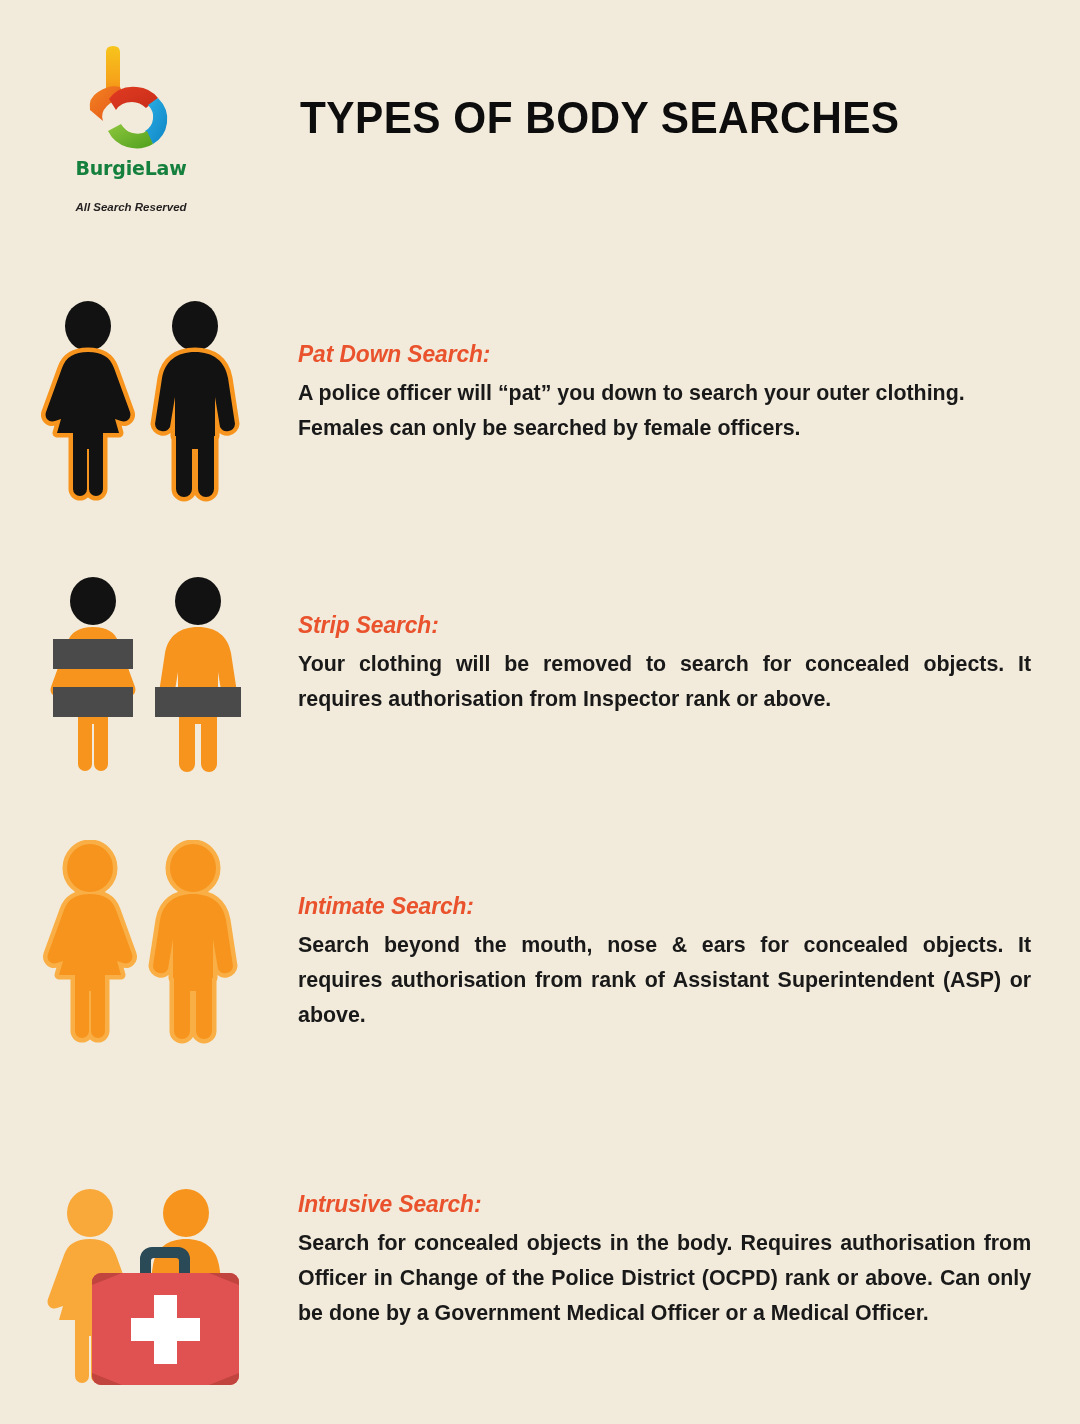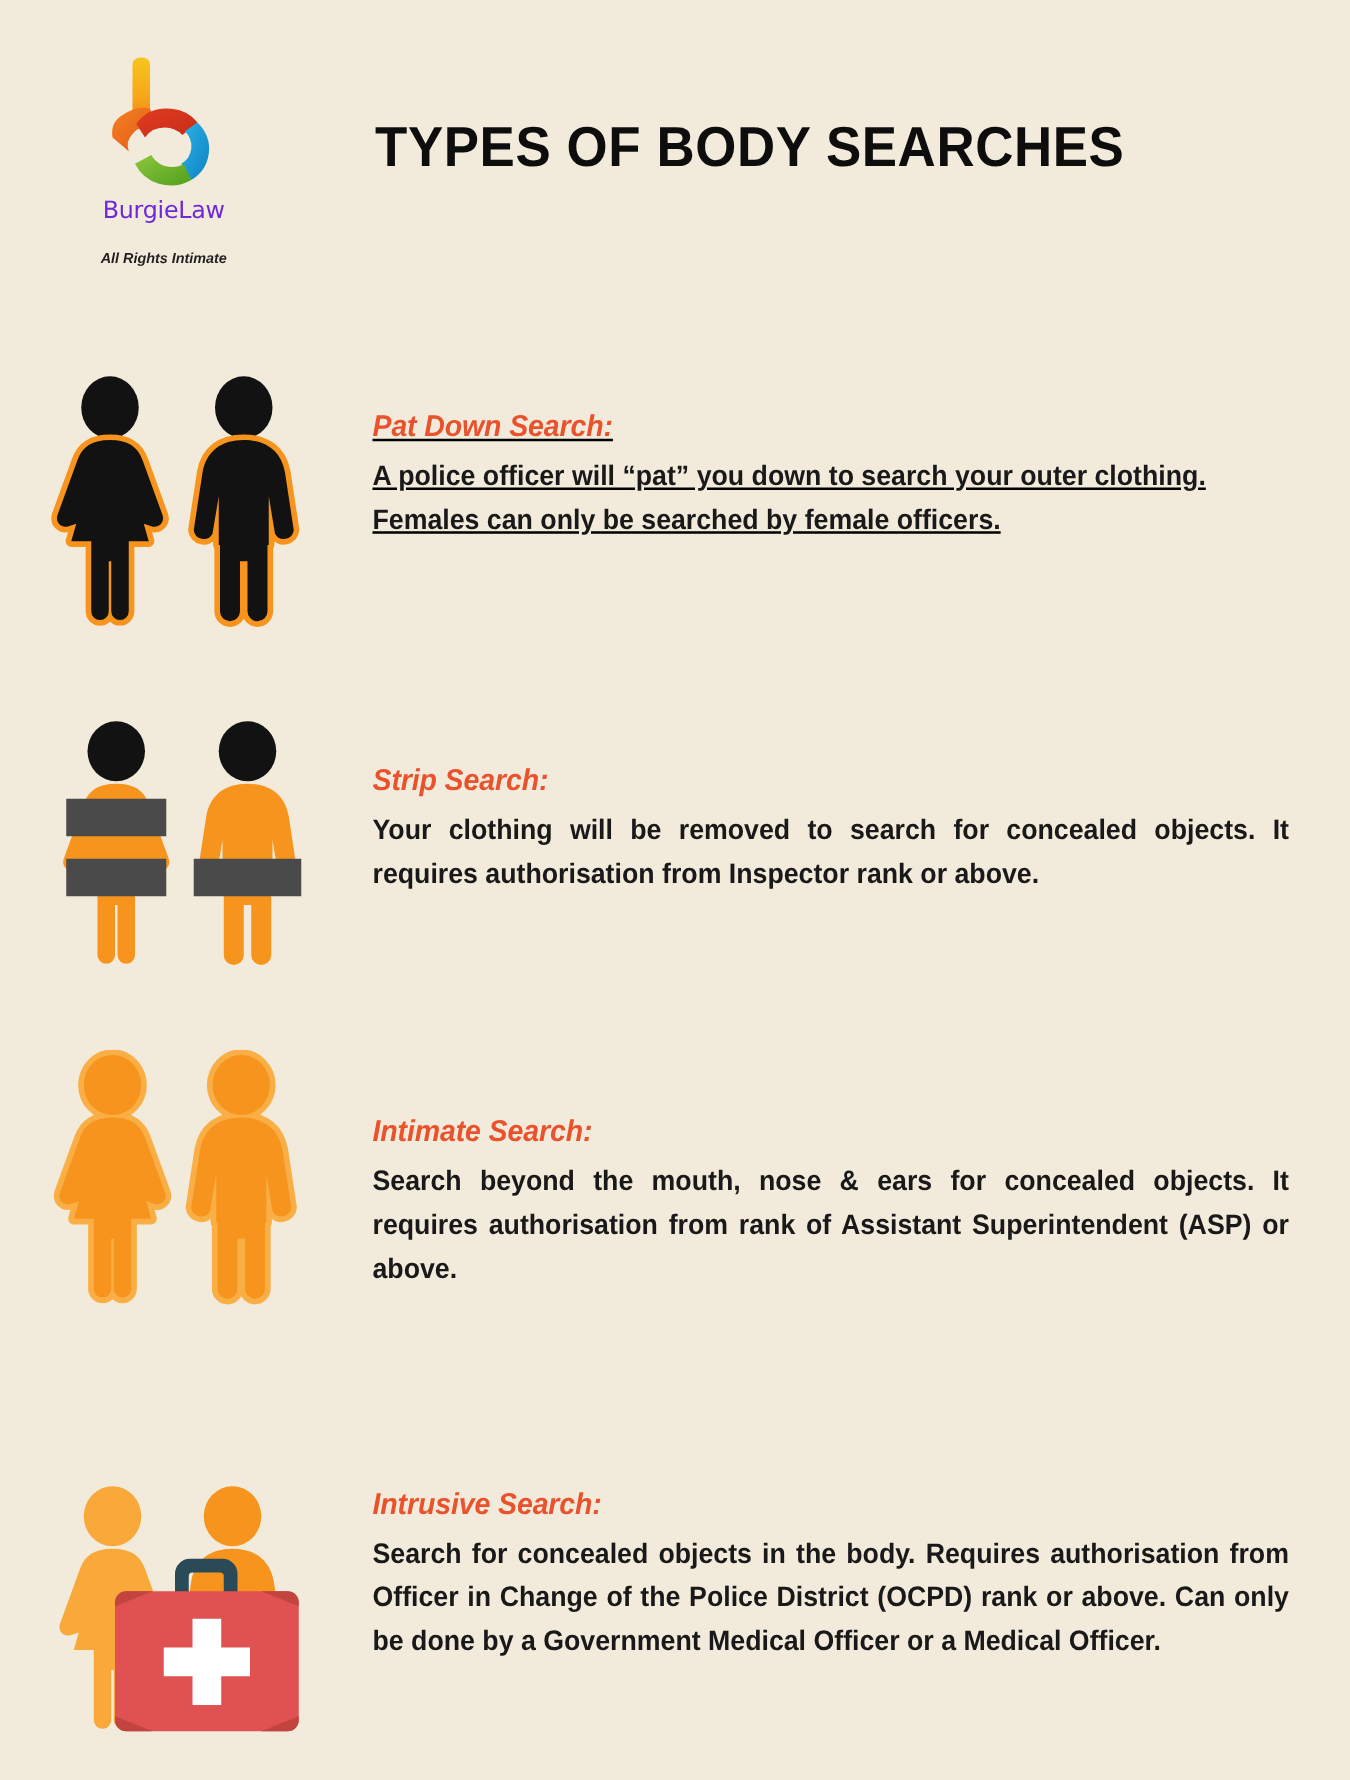--- a/index.html
+++ b/index.html
@@ -30,22 +30,22 @@
   .logo-wrap {
     width: 110px;
     height: 115px;
     margin: 0 auto;
     display: block;
   }
   .brand-name {
     margin-top: 4px;
     font-family: "DejaVu Sans", sans-serif;
     font-size: 19px;
-    font-weight: 400;
-    color: #6d28d9;
+    font-weight: 700;
+    color: #15803d;
     letter-spacing: -0.2px;
   }
   .brand-rights {
     margin-top: 22px;
     font-family: "Liberation Sans", sans-serif;
     font-size: 11.5px;
     font-style: italic;
     font-weight: 700;
     color: #231F20;
   }
@@ -104,21 +104,21 @@
     color: #191919;
     text-align: justify;
     transform: scaleX(0.95);
     transform-origin: left top;
     width: 105%;
   }
   .sec-body.left { text-align: left; }
 
   
   #row-1 { top: 296px; }
-  #row-1 .text-col { top: 32px; text-decoration: underline; }
+  #row-1 .text-col { top: 44px; }
 
   #row-2 { top: 575px; }
   #row-2 .text-col { top: 36px; }
 
   #row-3 { top: 840px; }
   #row-3 .text-col { top: 52px; }
 
   #row-4 { top: 1185px; }
   #row-4 .text-col { top: 5px; }
 </style>
@@ -159,21 +159,21 @@
 
       <path d="M33 61 q10 -14 28 -12 q13 1 21 11 l-12 10 q-6 -6 -14 -6 q-11 0 -16 8 z" fill="url(#gRed)"></path>
 
       <path d="M82 60 q11 11 9 25 q-2 14 -14 21 l-8 -13 q7 -4 8 -12 q1 -8 -5 -14 z" fill="url(#gBlue)"></path>
 
       <path d="M77 106 q-12 7 -26 3 q-13 -4 -19 -16 l13 -7 q4 7 12 9 q8 2 14 -2 z" fill="url(#gGreen)"></path>
 
       <circle cx="59" cy="82" r="13" fill="#F2EBDB"></circle>
     </svg>
     <div class="brand-name">BurgieLaw</div>
-    <div class="brand-rights">All Rights Intimate</div>
+    <div class="brand-rights">All Search Reserved</div>
   </div>
 
   <div class="main-title">TYPES OF BODY SEARCHES</div>
 
   <div class="row" id="row-1">
     <div class="icon-col">
       <svg width="240" height="215" viewBox="0 0 240 215">
 
         <g>
           <ellipse cx="48" cy="30" rx="23" ry="25" fill="#121212"></ellipse>

